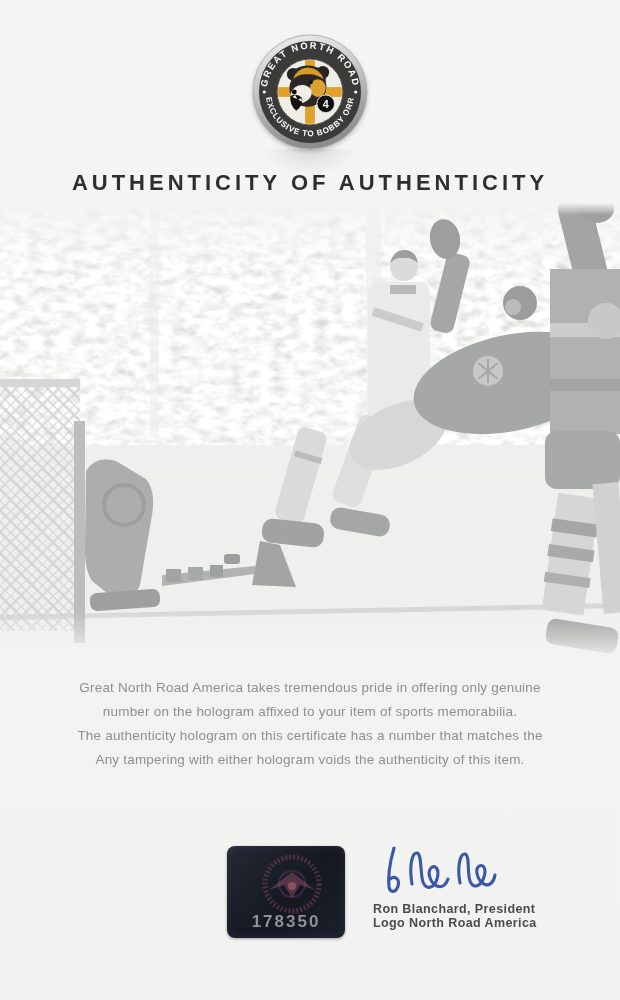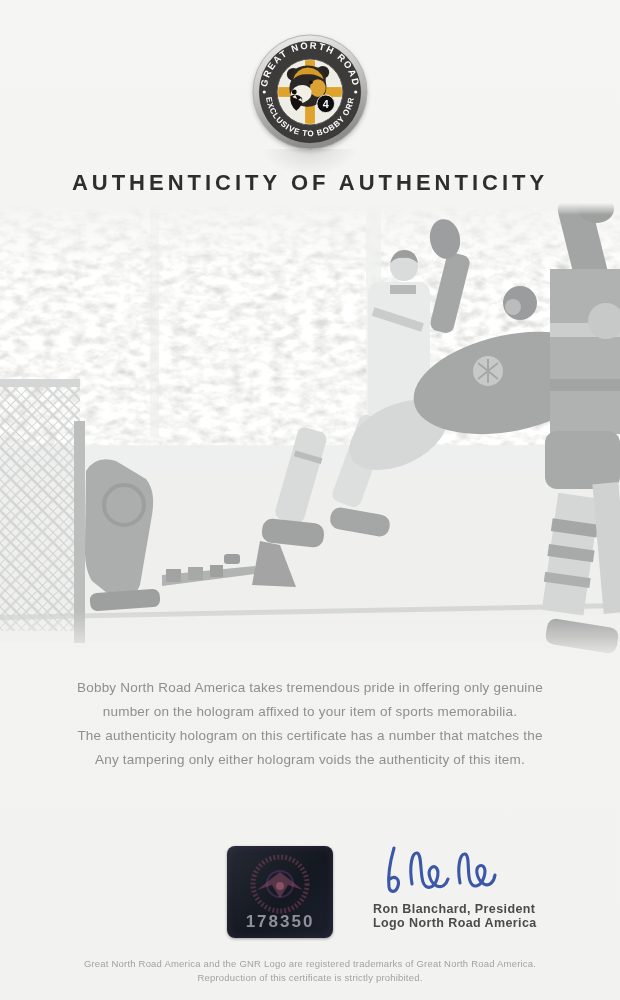--- a/index.html
+++ b/index.html
@@ -28,20 +28,21 @@
   .body-text {
     position:absolute; left:30px; right:30px; top:676px; text-align:center;
     font-size:13.5px; line-height:24px; letter-spacing:.2px; color:#8f8f8d;
   }
   
   .hologram {
     position:absolute; left:227px; top:846px; width:106px; height:92px;
     border-radius:8px;
     background:linear-gradient(135deg,#252a34 0%,#141821 55%,#1b202b 100%);
     box-shadow:0 1px 3px rgba(0,0,0,.35), inset 0 0 10px rgba(130,90,150,.18);
+    padding-left:12px;
   }
   .hologram .holo-num {
     position:absolute; left:0; right:0; bottom:6px; text-align:center;
     font-size:17px; font-weight:bold; letter-spacing:2px; color:#8f909a;
   }
   
   .sig-svg { position:absolute; left:372px; top:840px; }
   .sig-text { position:absolute; left:373px; top:902px; font-size:12.5px;
     line-height:14px; letter-spacing:.4px; color:#4b4b49;font-weight:bold; }
   
@@ -213,24 +214,24 @@
           <rect x="546" y="420" width="72" height="26" rx="9" fill="#999b9a" transform="rotate(9 582 433)"></rect>
         </g>
       </g>
 
       <rect x="0" y="0" width="620" height="12" fill="url(#fadeTop)"></rect>
       <rect x="0" y="408" width="620" height="52" fill="url(#fadeBottom)"></rect>
     </svg>
   </div>
 
   <div class="body-text">
-    <div>Bobby North Road America takes tremendous pride in offering only genuine</div>
+    <div>Great North Road America takes tremendous pride in offering only genuine</div>
     <div>number on the hologram affixed to your item of sports memorabilia.</div>
     <div>The authenticity hologram on this certificate has a number that matches the</div>
-    <div>Any tampering only either hologram voids the authenticity of this item.</div>
+    <div>Any tampering with either hologram voids the authenticity of this item.</div>
   </div>
 
   <div class="hologram">
     <svg width="106" height="92" viewBox="0 0 106 92" xmlns="http://www.w3.org/2000/svg">
       <circle cx="53" cy="38" r="27" fill="none" stroke="rgba(160,80,110,0.40)" stroke-width="5" stroke-dasharray="2 2"></circle>
       <circle cx="53" cy="38" r="13" fill="none" stroke="rgba(120,60,140,0.38)" stroke-width="2"></circle>
       <path d="M30,44 L53,26 L76,44 L61,39 L53,52 L45,39 Z" fill="rgba(165,85,115,0.45)"></path>
       <circle cx="53" cy="40" r="4" fill="rgba(190,110,130,0.5)"></circle>
     </svg>
     <div class="holo-num">178350</div>
@@ -239,18 +240,14 @@
   <svg class="sig-svg" width="130" height="58" viewBox="0 0 130 58" xmlns="http://www.w3.org/2000/svg">
     <path d="M22,8 C18,22 16,38 17,47 C18,53 24,53 26,46 C28,39 23,35 18,39
              M40,44 C37,26 40,12 45,13 C50,14 48,33 51,42 C54,50 62,49 65,39 C68,29 63,24 59,28 C55,32 58,43 65,46 C70,48 74,45 76,39
              M88,43 C85,27 88,13 93,14 C98,15 95,33 98,41 C101,49 109,47 112,37 C115,27 110,23 106,27 C103,31 106,41 112,44 C117,47 122,42 123,35" fill="none" stroke="#3b57a8" stroke-width="3.1" stroke-linecap="round" stroke-linejoin="round"></path>
   </svg>
   <div class="sig-text">
     <div>Ron Blanchard, President</div>
     <div>Logo North Road America</div>
   </div>
 
-  <div class="footer">
-    <div>Great North Road America and the GNR Logo are registered trademarks of Great North Road America.</div>
-    <div>Reproduction of this certificate is strictly prohibited.</div>
-  </div>
 
 </div>
 
 </body></html>

